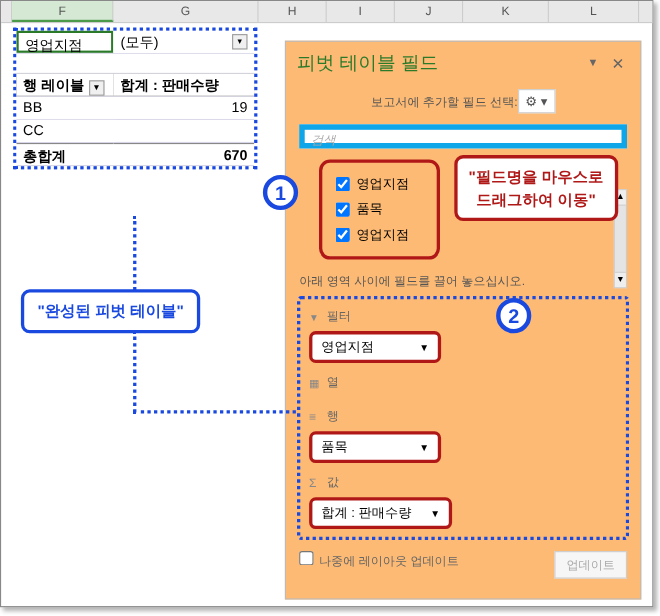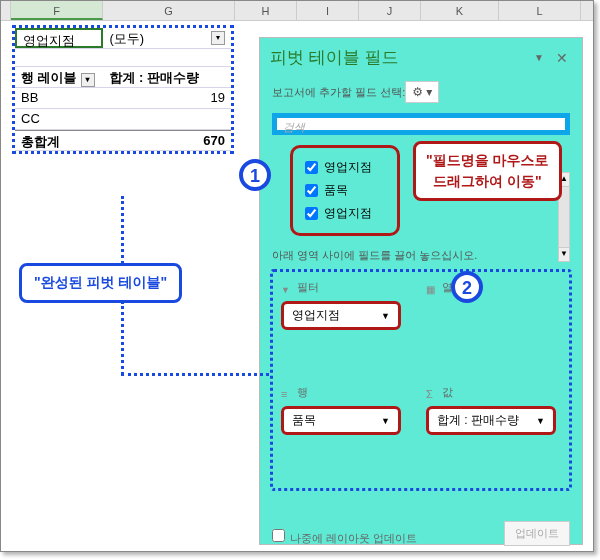--- a/index.html
+++ b/index.html
@@ -24,52 +24,52 @@
 .pivot-cell { padding: 2px 6px; font-size: 13px; }
 .pf { width: 90px; background: #fff; }
 .pg { width: 130px; background: #fff; text-align: right; }
 .pivot-header { background: #737373; font-weight: normal; }
 .selected-cell { border: 2px solid #2a7a2a; background: #fff; }
 .filter-btn { display: inline-block; width: 14px; height: 14px; border: 1px solid #999; background: #f0f0f0; float: right; margin-top: 1px; font-size: 8px; text-align: center; line-height: 12px; }
 .dropdown-btn { display: inline-block; width: 14px; height: 14px; border: 1px solid #999; background: #f0f0f0; font-size: 8px; text-align: center; line-height: 12px; margin-left: 4px; }
 .total-row .pf, .total-row .pg { border-top: 1px solid #888; font-weight: bold; }
 
 
-.field-panel { position: absolute; left: 258px; top: 36px; width: 324px; height: 508px; background: #5eead4; border: 1px solid #bbb; }
+.field-panel { position: absolute; left: 258px; top: 36px; width: 324px; height: 508px; background: #fdba74; border: 1px solid #bbb; }
 .fp-header { display: flex; align-items: center; padding: 8px 10px; }
 .fp-title { color: #2a7a2a; font-size: 17px; flex: 1; }
 .fp-close { width: 16px; font-size: 14px; color: #666; cursor: pointer; }
 .fp-min { width: 16px; font-size: 10px; color: #666; margin-right: 6px; }
-.fp-sub { padding: 4px 12px; font-size: 11px; color: #555; display: flex; justify-content: flex-start; align-items: center; }
+.fp-sub { padding: 4px 12px; font-size: 11px; color: #555; display: flex; justify-content: center; align-items: center; }
 .gear-btn { width: 34px; height: 22px; border: 1px solid #ccc; background: #fff; font-size: 12px; text-align: center; line-height: 20px; }
 .search-box { margin: 6px 12px; height: 22px; border: 5px solid #0ea5e9; background: #fff; padding: 2px 6px; color: #aaa; font-style: italic; font-size: 11px; }
 
 .field-list { margin: 10px 14px 4px 30px; border: 3px solid #b01818; border-radius: 10px; padding: 8px 12px; width: 110px; }
 .field-item { display: flex; align-items: center; padding: 3px 0; font-size: 12px; }
 .field-item input { margin-right: 6px; }
 .field-scroll { position: absolute; right: 12px; top: 134px; width: 12px; height: 90px; background: #e4e4e4; border: 1px solid #ccc; }
 .scroll-arrow { height: 14px; text-align: center; font-size: 8px; background: #eee; border-bottom: 1px solid #ccc; line-height: 12px; }
 .scroll-arrow.bot { border-top: 1px solid #ccc; border-bottom: none; position: absolute; bottom: 0; width: 100%; }
 
 .area-label { padding: 8px 12px 4px; font-size: 11px; color: #555; }
 
-.areas { margin: 2px 10px; border: 3px dotted #1a49e0; border-radius: 4px; padding: 8px; height: 222px; display: grid; grid-template-columns: 1fr 1fr; grid-template-rows: 1fr 1fr; gap: 10px; }
+.areas { margin: 2px 10px; border: 3px dotted #1a49e0; border-radius: 4px; padding: 8px; height: 222px; display: grid; grid-template-columns: 1fr; grid-template-rows: 1fr 1fr; gap: 10px; }
 .area-box { }
 .area-title { font-size: 11px; color: #666; padding-bottom: 6px; display: flex; align-items: center; }
 .area-icon { width: 12px; height: 10px; margin-right: 4px; display: inline-block; }
 .filter-icon::before { content: "▼"; font-size: 9px; color: #888; }
 .col-icon::before { content: "▦"; font-size: 10px; color: #888; }
 .row-icon::before { content: "≡"; font-size: 11px; color: #888; }
 .val-icon::before { content: "Σ"; font-size: 11px; color: #888; }
 .pill { border: 3px solid #b01818; border-radius: 6px; background: #fff; padding: 3px 8px; font-size: 12px; display: flex; justify-content: space-between; align-items: center; width: 120px; }
 .pill-arrow { font-size: 9px; }
 
-.defer-row { padding: 8px 12px; display: flex; align-items: flex-end; justify-content: space-between; font-size: 11px; color: #666; }
+.defer-row { padding: 8px 12px; display: flex; align-items: flex-start; justify-content: space-between; font-size: 11px; color: #666; }
 .defer-row input { margin-right: 5px; }
-.update-btn { border: 1px solid #ccc; background: #f6f6f6; padding: 4px 10px; color: #aaa; font-size: 11px; margin-top: 20px; }
+.update-btn { border: 1px solid #ccc; background: #f6f6f6; padding: 4px 10px; color: #aaa; font-size: 11px; }
 
 
 .callout-1 { position: absolute; left: 18px; top: 262px; border: 3px solid #1a49e0; border-radius: 8px; background: #fff; padding: 8px 12px; color: #1a49e0; font-weight: bold; font-size: 14px; }
 .callout-2 { position: absolute; left: 412px; top: 140px; border: 3px solid #b01818; border-radius: 8px; background: #fff; padding: 6px 10px; color: #b01818; font-weight: bold; font-size: 14px; text-align: center; line-height: 1.5; }
 
 .num-circle { position: absolute; width: 32px; height: 32px; border: 4px solid #1a49e0; border-radius: 50%; background: #fff; color: #1a49e0; font-weight: bold; font-size: 18px; text-align: center; line-height: 26px; }
 .nc1 { left: 238px; top: 158px; }
 .nc2 { left: 450px; top: 270px; }
 
 

